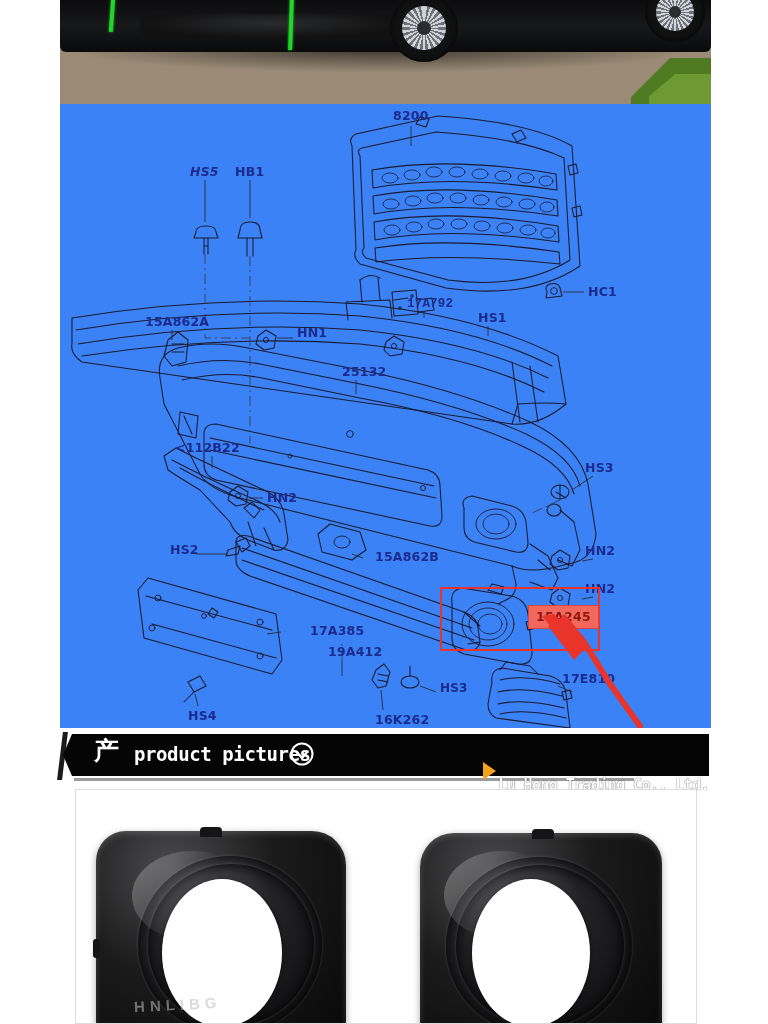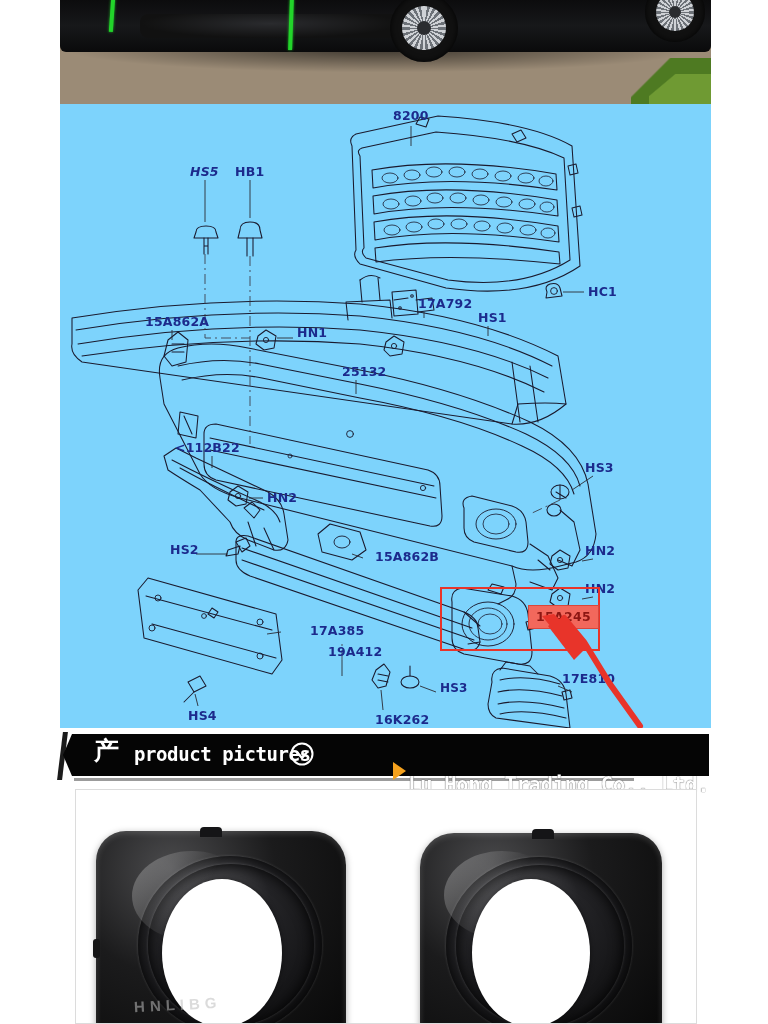--- a/index.html
+++ b/index.html
@@ -91,21 +91,21 @@
     background: radial-gradient(circle, #2a2c2f 0 60%, #4a4d51 100%);
   }
   .green-stripe {
     position: absolute; width: 4px; background: #22d42a;
     box-shadow: 0 0 3px rgba(34,212,42,.8);
   }
 
   
   .diagram-wrap {
     position: absolute; left: 60px; top: 104px; width: 651px; height: 624px;
-    background: #7dd3fc; overflow: hidden;
+    background: #3b82f6; overflow: hidden;
   }
   .diagram-svg { position: absolute; left: 0; top: 0; }
   .lbl {
     position: absolute;
     color: #1c2a8c;
     font-family: "DejaVu Sans", sans-serif;
     font-weight: bold;
     font-size: 12.5px;
     letter-spacing: .2px;
     white-space: nowrap;
@@ -175,21 +175,21 @@
   .brand-tri {
     width: 0; height: 0;
     border-left: 13px solid #f5a21e;
     border-top: 9px solid transparent;
     border-bottom: 9px solid transparent;
     margin-right: 2px;
   }
   .brand-name {
     color: #ffffff;
     font-family: "DejaVu Sans Mono", monospace;
-    font-weight: bold; font-size: 21px; letter-spacing: -.6px;
+    font-weight: bold; font-size: 15px; letter-spacing: -.6px;
     white-space: nowrap;
     text-shadow: 0 0 1px #000;
     margin-top: 27px;
   }
 
   
   .product-photo {
     position: absolute; left: 75px; top: 789px; width: 622px; height: 235px;
     background: #ffffff; border: 1px solid #dcdcdc; overflow: hidden;
   }
@@ -463,21 +463,21 @@
         <path d="M190 152 L190 340"></path>
         <path d="M500 396 L470 410"></path>
         <path d="M282 556 L282 538"></path>
       </g>
     </svg>
 
     <div class="lbl" style="left:333px; top:6px;">8200</div>
     <div class="lbl" style="left:130px; top:62px;font-style:italic;">HS5</div>
     <div class="lbl" style="left:175px; top:62px;">HB1</div>
     <div class="lbl" style="left:528px; top:188px; transform:translateY(-50%);">HC1</div>
-    <div class="lbl" style="left:358px; top:194px;">17A792</div>
+    <div class="lbl" style="left:347px; top:194px;font-family:Liberation Mono, monospace;">17A792</div>
     <div class="lbl" style="left:418px; top:208px;">HS1</div>
     <div class="lbl" style="left:85px;  top:212px;">15A862A</div>
     <div class="lbl" style="left:237px; top:229px; transform:translateY(-50%);">HN1</div>
     <div class="lbl" style="left:282px; top:262px;">25132</div>
     <div class="lbl" style="left:115px; top:338px;">&lt;112B22</div>
     <div class="lbl" style="left:525px; top:358px;">HS3</div>
     <div class="lbl" style="left:207px; top:394px; transform:translateY(-50%);">HN2</div>
     <div class="lbl" style="left:525px; top:441px;">HN2</div>
     <div class="lbl" style="left:110px; top:446px; transform:translateY(-50%);">HS2</div>
     <div class="lbl" style="left:315px; top:453px; transform:translateY(-50%);">15A862B</div>

